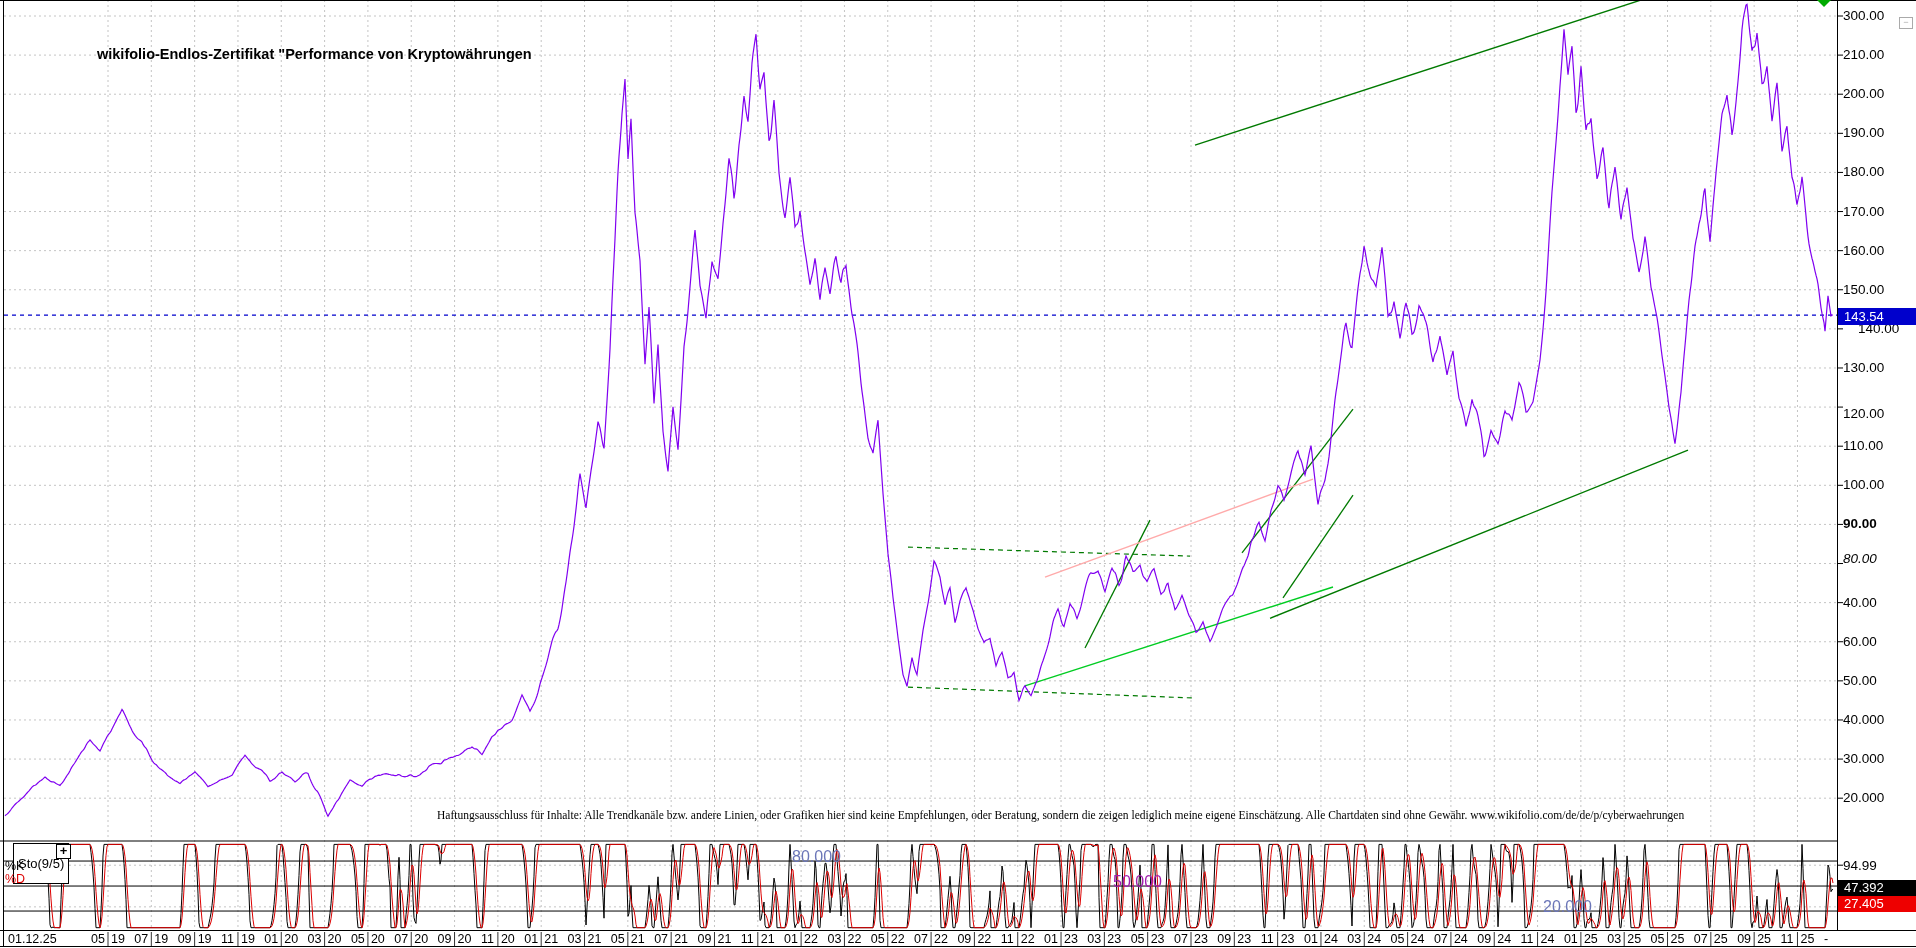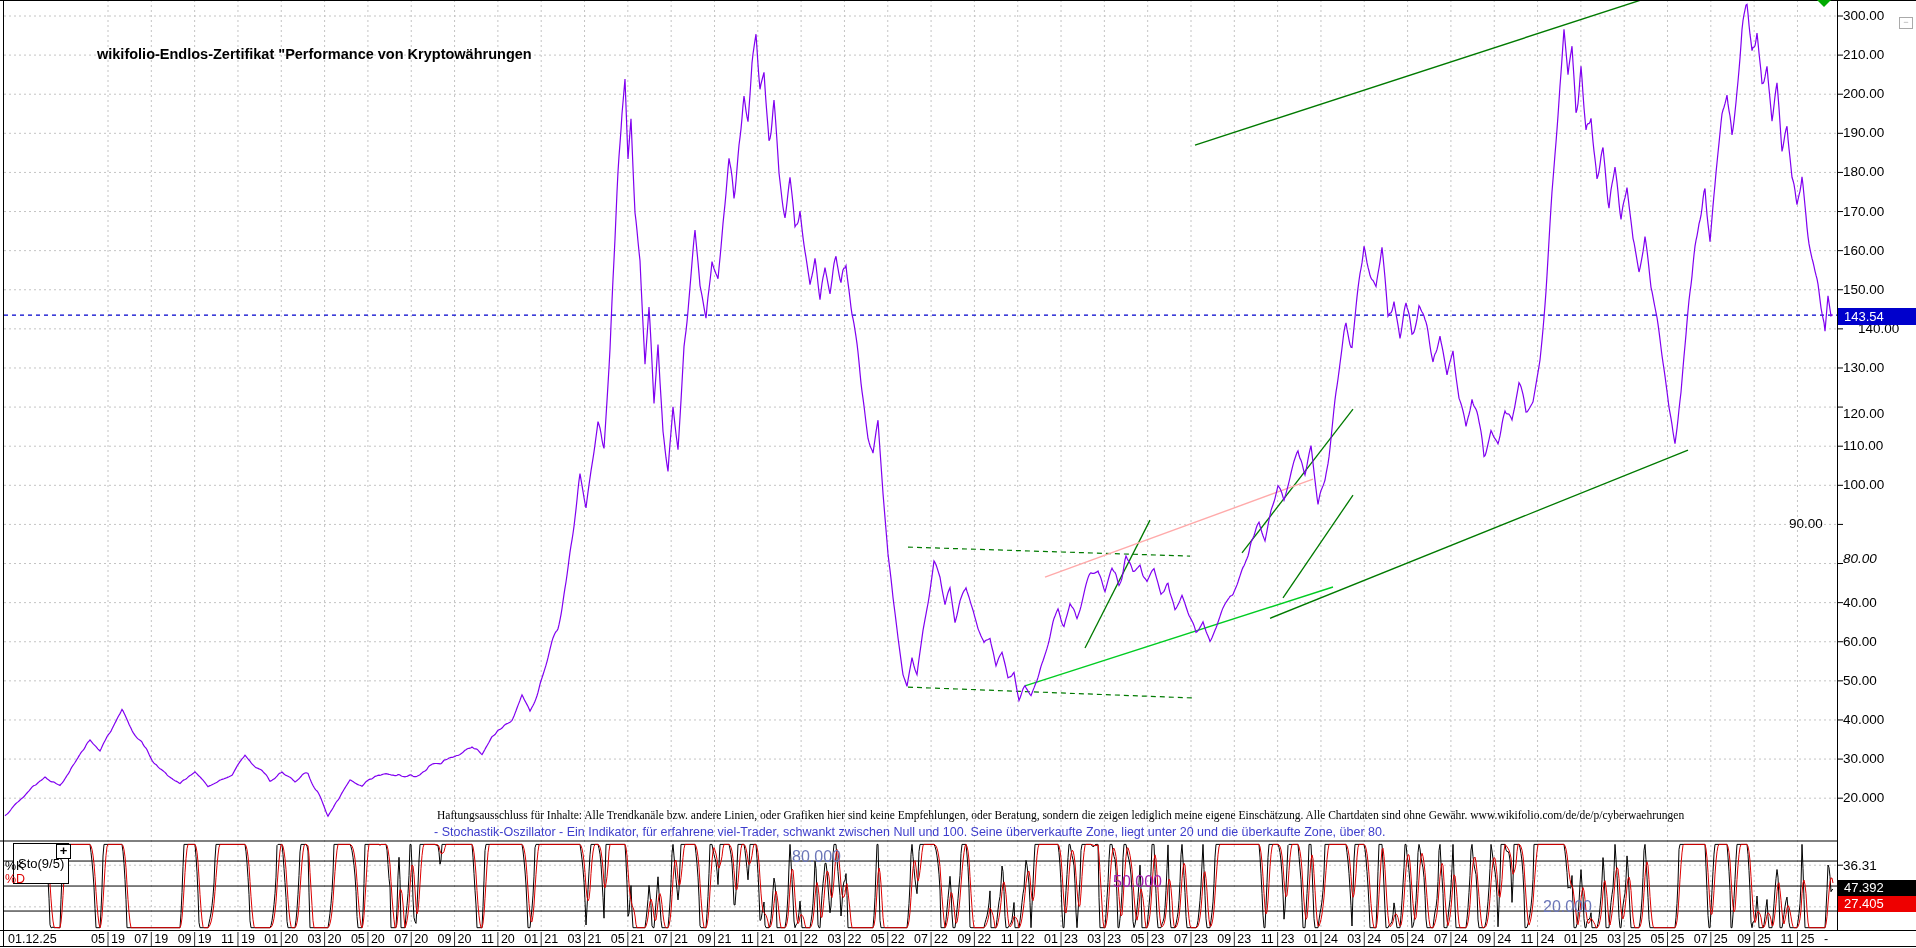--- a/index.html
+++ b/index.html
@@ -187,29 +187,28 @@
       <line x1="1710.84" y1="932" x2="1710.84" y2="946" stroke="#333" stroke-width="1"></line>
       <line x1="1754.16" y1="932" x2="1754.16" y2="946" stroke="#333" stroke-width="1"></line>
       <line x1="1797.48" y1="932" x2="1797.48" y2="946" stroke="#333" stroke-width="1"></line>
       <polygon points="1817,0 1831,0 1824,7" fill="#00aa00"></polygon>
     </svg>
 
   <div class="lbl" id="page-title">wikifolio-Endlos-Zertifikat "Performance von Kryptowährungen</div>
 
   <div class="lbl" id="last-price-box" style="background: rgb(0, 0, 204);">143.54</div>
 
-  <div class="lbl" id="osc-scale-label">36.31</div>
+  <div class="lbl" id="osc-scale-label">94.99</div>
 
   <div class="lbl" id="k-value-box" style="background: rgb(0, 0, 0);">47.392</div>
 
   <div class="lbl" id="d-value-box" style="background: rgb(238, 0, 0);">27.405</div>
 
   <div class="lbl" id="disclaimer1">Haftungsausschluss für Inhalte: Alle Trendkanäle bzw. andere Linien, oder Grafiken hier sind keine Empfehlungen, oder Beratung, sondern die zeigen lediglich meine eigene Einschätzung. Alle Chartdaten sind ohne Gewähr.  www.wikifolio.com/de/de/p/cyberwaehrungen</div>
 
-  <div class="lbl" id="disclaimer2" style="color: rgb(61, 61, 204);">- Stochastik-Oszillator - Ein Indikator, für erfahrene viel-Trader, schwankt zwischen Null und 100. Seine überverkaufte Zone, liegt unter 20 und die überkaufte Zone, über 80.</div>
 
   <div class="lbl" id="indicator-box">Sto(9/5)</div>
 
   <div class="lbl" id="plus-button">+</div>
 
   <div class="lbl" id="k-label">%K</div>
 
   <div class="lbl" id="d-label" style="color: rgb(221, 0, 0);">%D</div>
 
   <div class="lbl" id="minimize-icon">−</div>
@@ -224,21 +223,21 @@
     <div class="lbl ylbl" style="left: 1843px; top: 125.327px;">190.00</div>
     <div class="lbl ylbl" style="left: 1843px; top: 164.436px;">180.00</div>
     <div class="lbl ylbl" style="left: 1843px; top: 203.545px;">170.00</div>
     <div class="lbl ylbl" style="left: 1843px; top: 242.654px;">160.00</div>
     <div class="lbl ylbl" style="left: 1843px; top: 281.763px;">150.00</div>
     <div class="lbl ylbl" style="left: 1843px; top: 320.872px; margin-left: 15px;">140.00</div>
     <div class="lbl ylbl" style="left: 1843px; top: 359.981px;">130.00</div>
     <div class="lbl ylbl" style="left: 1843px; top: 399.09px; margin-top: 7px;">120.00</div>
     <div class="lbl ylbl" style="left: 1843px; top: 438.199px;">110.00</div>
     <div class="lbl ylbl" style="left: 1843px; top: 477.308px;">100.00</div>
-    <div class="lbl ylbl" style="left: 1789px; top: 516.417px;">90.00</div>
+    <div class="lbl ylbl" style="left: 1843px; top: 516.417px; font-weight: bold;">90.00</div>
     <div class="lbl ylbl" style="left: 1843px; top: 551px; font-style: italic;">80.00</div>
     <div class="lbl ylbl" style="left: 1843px; top: 594.635px;">40.00</div>
     <div class="lbl ylbl" style="left: 1843px; top: 633.744px;">60.00</div>
     <div class="lbl ylbl" style="left: 1843px; top: 672.853px;">50.00</div>
     <div class="lbl ylbl" style="left: 1843px; top: 711.962px;">40.000</div>
     <div class="lbl ylbl" style="left: 1843px; top: 751.071px;">30.000</div>
     <div class="lbl ylbl" style="left: 1843px; top: 790.18px;">20.000</div>
     <div class="lbl xlbl" style="left: 91px; top: 932px;">05</div>
     <div class="lbl xlbl" style="left: 111px; top: 932px;">19</div>
     <div class="lbl xlbl" style="left: 134.32px; top: 932px;">07</div>

